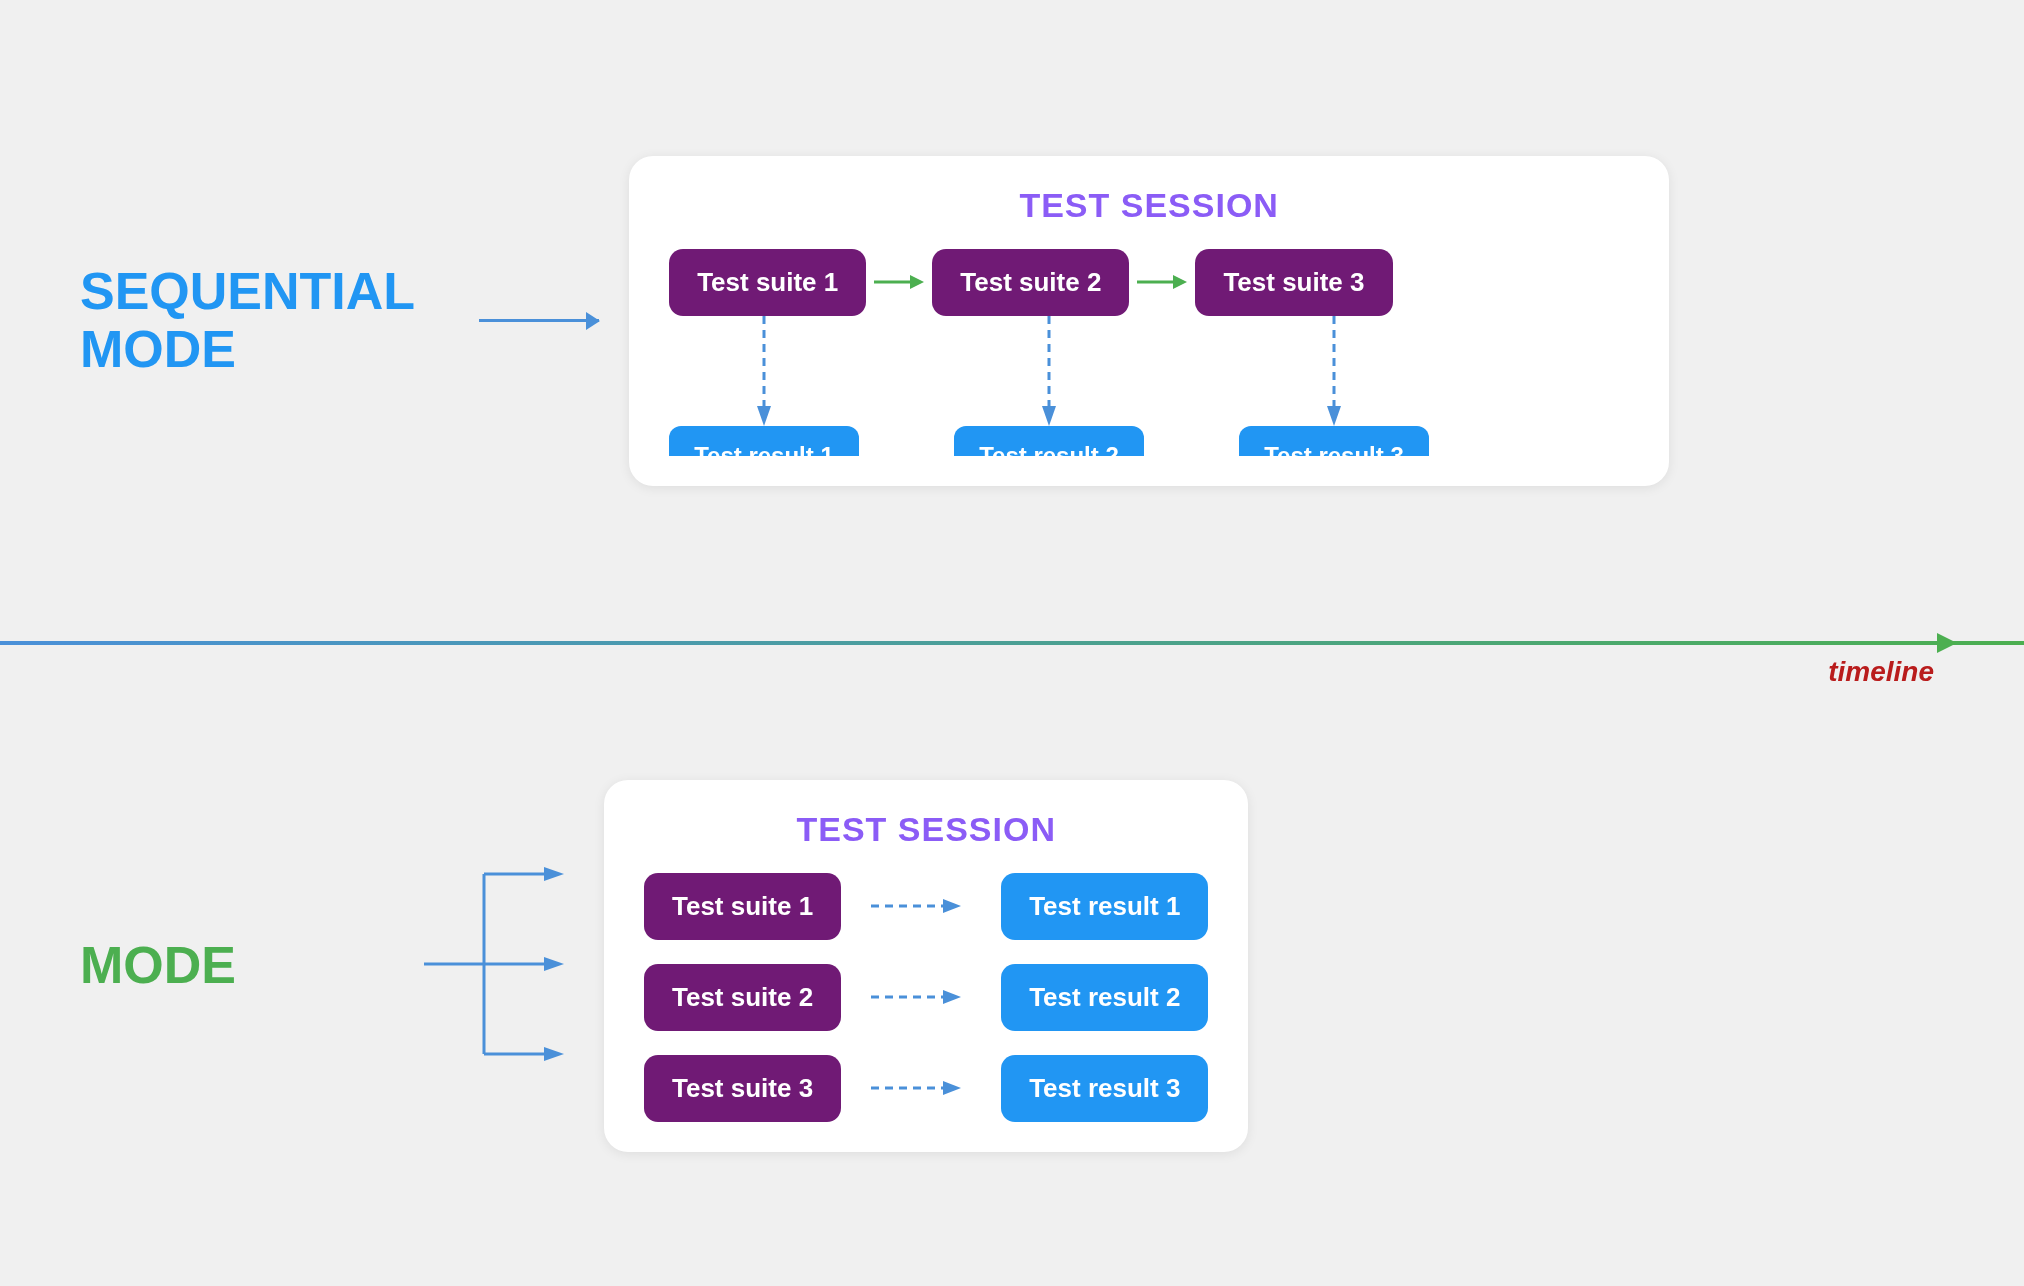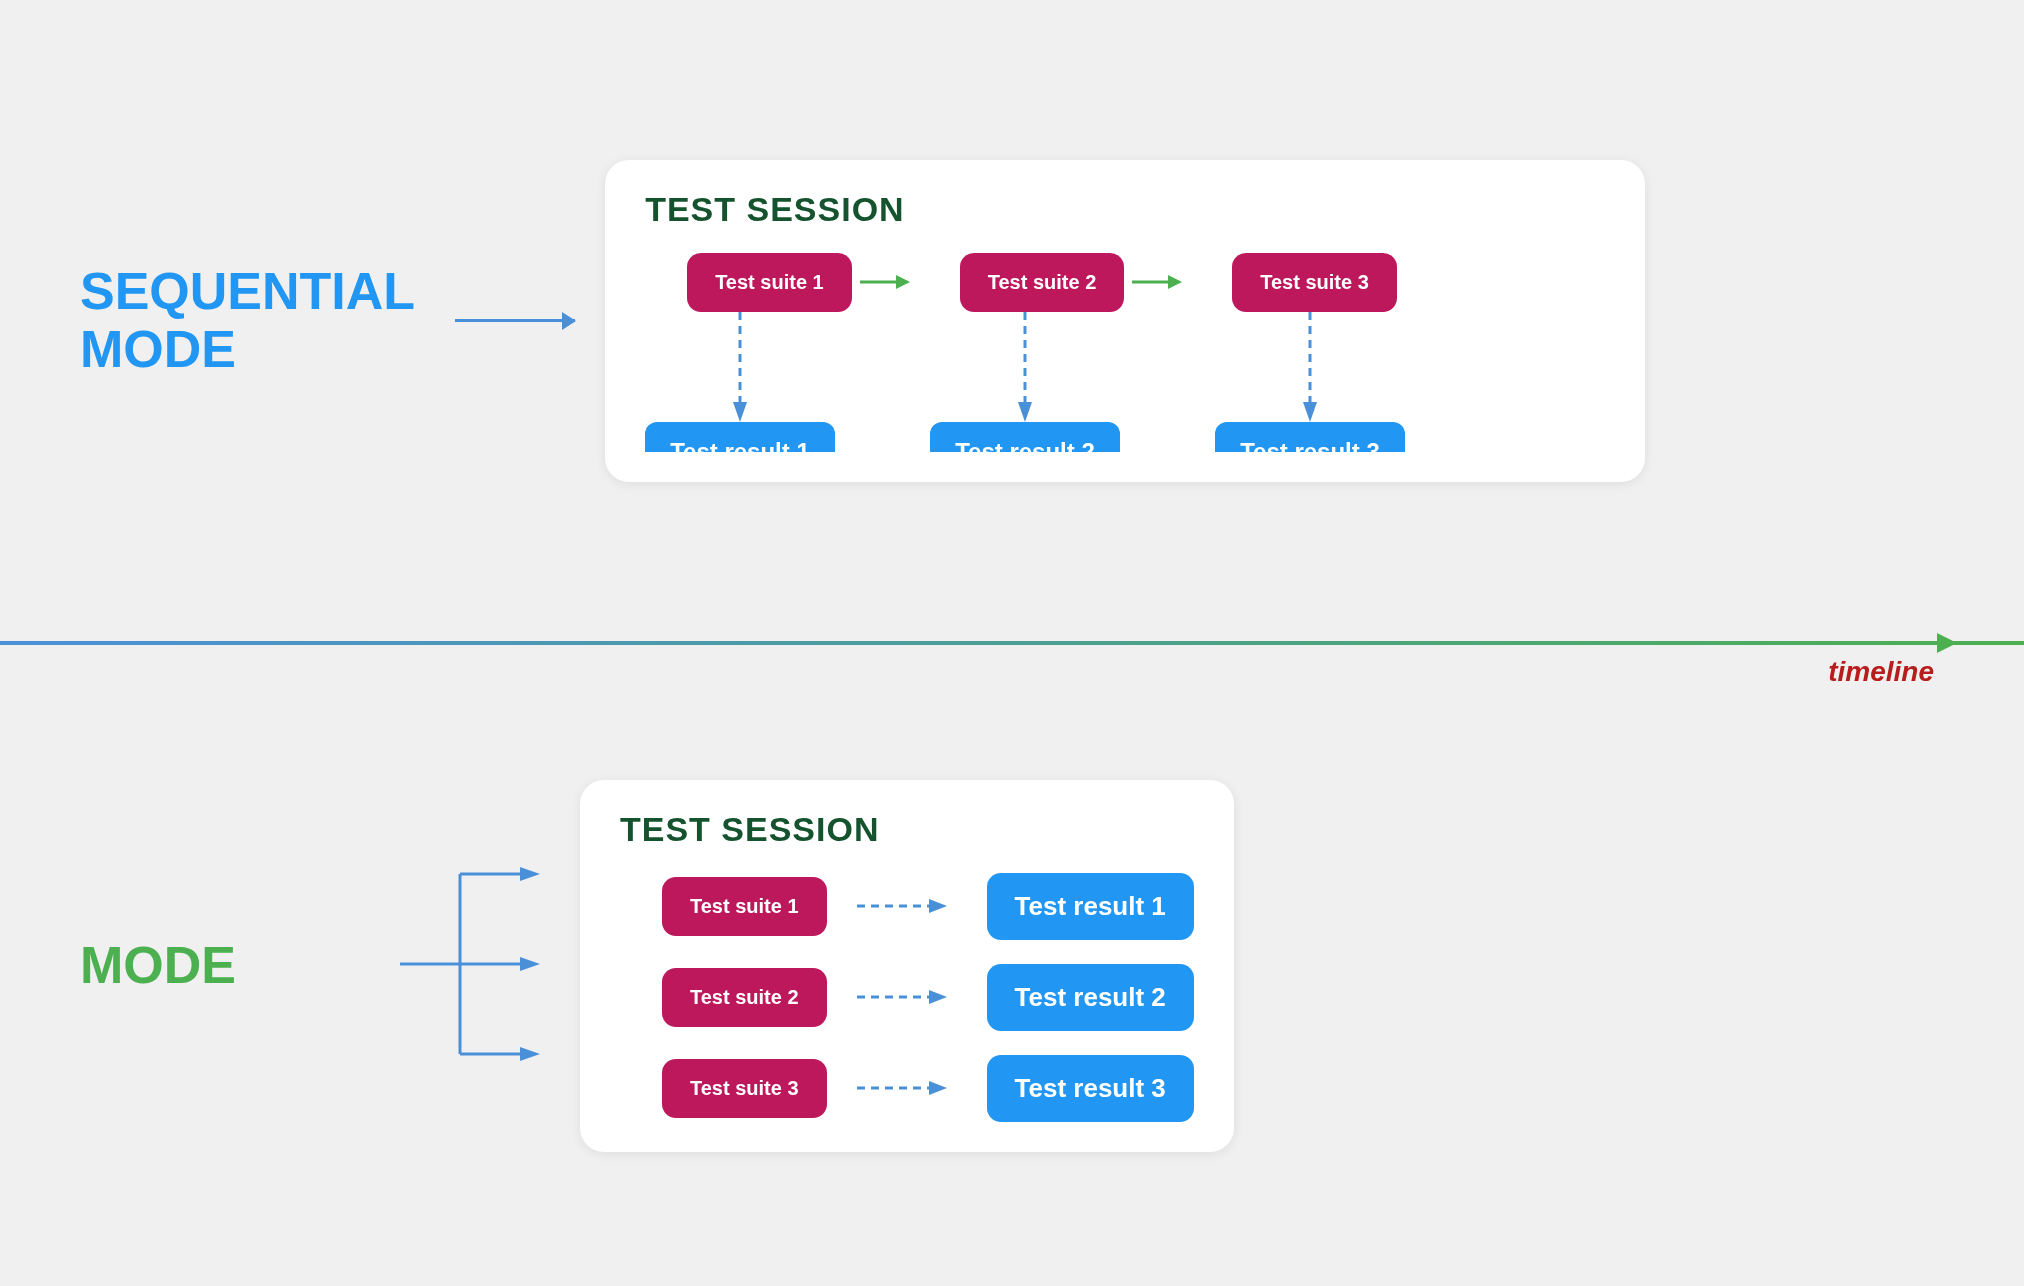--- a/index.html
+++ b/index.html
@@ -39,53 +39,53 @@
       padding: 40px 80px;
     }
 
     
     .mode-label {
       font-size: 52px;
       font-weight: 900;
       color: #2196F3;
       line-height: 1.1;
       min-width: 280px;
-      margin-right: 40px;
+      margin-right: 64px;
     }
 
     
     .session-box {
       background: white;
       border-radius: 24px;
       padding: 30px 40px;
       box-shadow: 0 2px 12px rgba(0,0,0,0.08);
       position: relative;
     }
 
     .session-title {
       font-size: 34px;
       font-weight: 900;
-      color: #14532d;
+      color: #8b5cf6;
+      text-align: center;
       margin-bottom: 24px;
       letter-spacing: 1px;
     }
 
     
     .suite-box {
-      background: #be185d;
+      background: #701a75;
       color: white;
       border-radius: 14px;
       padding: 18px 28px;
-      font-size: 20px;
+      font-size: 26px;
       font-weight: bold;
       display: inline-flex;
       align-items: center;
       justify-content: center;
       white-space: nowrap;
-      margin-left: 42px;
     }
 
     .result-box {
       background: #2196F3;
       color: white;
       border-radius: 14px;
       padding: 18px 28px;
       font-size: 26px;
       font-weight: bold;
       display: inline-flex;

